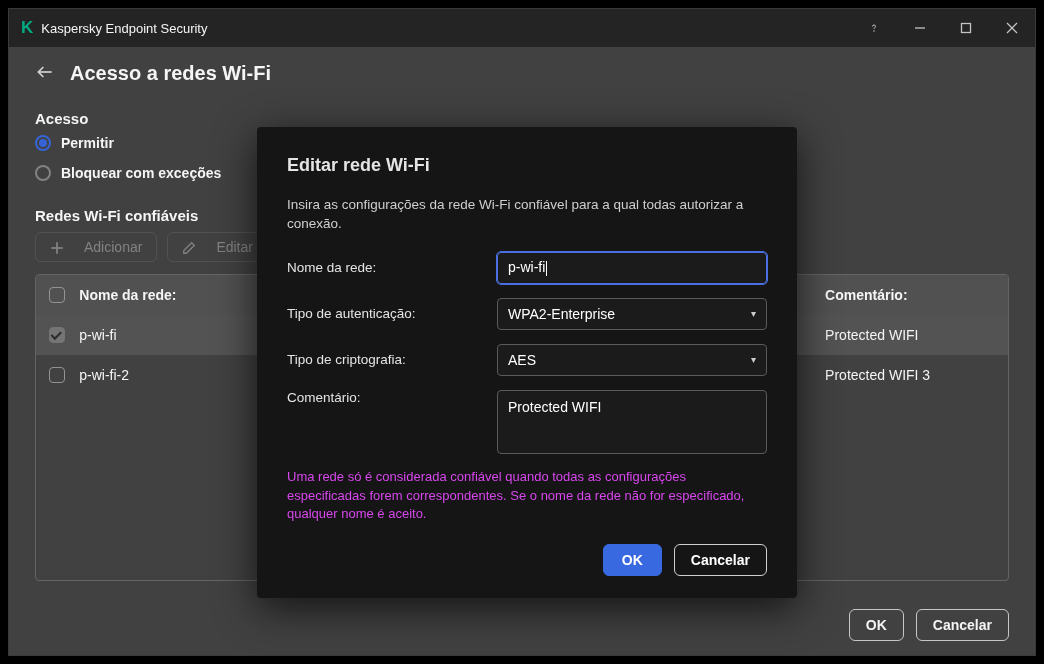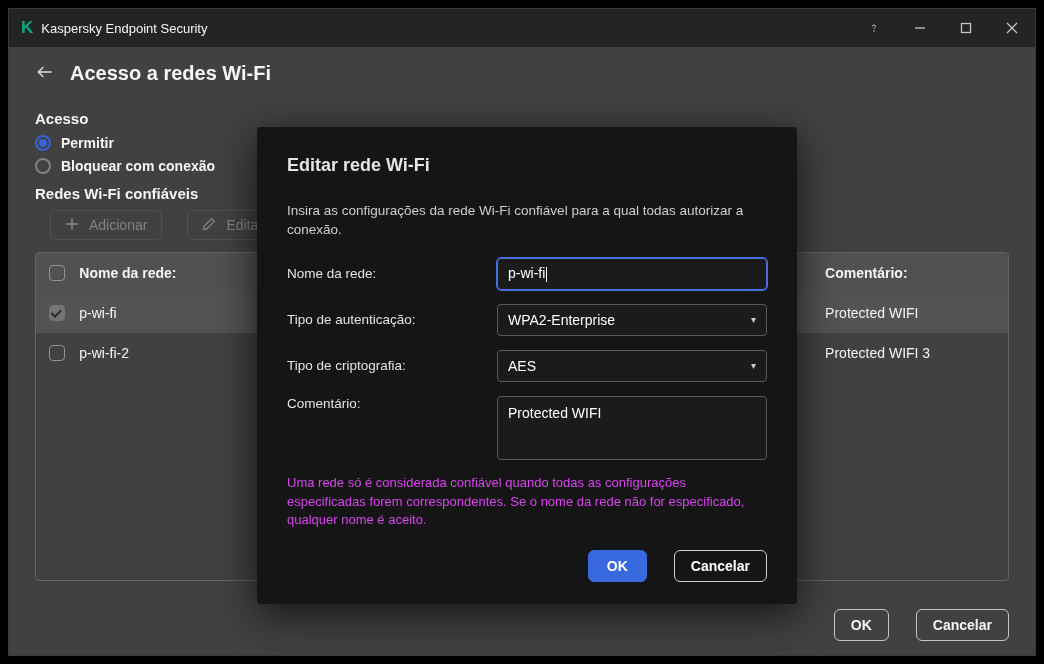--- a/index.html
+++ b/index.html
@@ -80,43 +80,42 @@
     font-weight: 600;
     margin: 1px;
   }
   .page-header .back svg { width: 20px; height: 20px; stroke: #ddd; }
 
   .section-title {
     font-size: 15px;
     font-weight: 600;
     margin: 8px 0 8px 0;
   }
-  .radio-group { display: flex; flex-direction: column; gap: 7px; margin-bottom: 3px; justify-content: flex-end; }
+  .radio-group { display: flex; flex-direction: column; gap: 14px; margin-bottom: 18px; justify-content: flex-end; }
   .radio-row { display: flex; align-items: center; gap: 10px; font-size: 14px; font-weight: 600; }
   .radio-outer {
     width: 16px; height: 16px; border-radius: 50%;
     border: 2px solid #888; display: flex; align-items: center; justify-content: center;
   }
   .radio-row.selected .radio-outer { border-color: var(--accent-blue); }
   .radio-row.selected .radio-inner {
     width: 8px; height: 8px; border-radius: 50%; background: var(--accent-blue);
   }
 
   .toolbar-btns { display: flex; gap: 10px; margin-bottom: 12px; }
   .btn {
     border: 1px solid var(--border-gray);
     border-radius: 6px;
     background: transparent;
     color: #ddd;
     font-size: 14px;
     padding: 6px 14px;
     display: inline-flex;
-    align-items: flex-start;
-    gap: 10px;
-    margin-left: 15px;
+    align-items: flex-end;
+    gap: 20px;
   }
   .btn.dim { color: #888; border-color: #565656; }
   .btn svg { width: 14px; height: 14px; }
 
   .table {
     border: 1px solid var(--border-gray);
     border-radius: 4px;
     display: flex;
     flex-direction: column;
     flex: 1;
@@ -166,21 +165,21 @@
     position: absolute;
     left: 248px;
     top: 118px;
     width: 540px;
     background: var(--bg-dialog);
     border-radius: 4px;
     box-shadow: 0 10px 40px rgba(0,0,0,0.7);
     color: #e4e4e4;
     padding: 28px 30px 22px 30px;
   }
-  .dialog h2 { font-size: 18px; font-weight: 600; margin: 0 0 26px 0; }
+  .dialog h2 { font-size: 18px; font-weight: 600; margin: 0 0 20px 0; }
   .dialog .desc { font-size: 13.5px; color: #cfcfcf; margin-bottom: 18px; line-height: 1.4; }
   .form-row { display: flex; align-items: center; margin-bottom: 14px; }
   .form-row.top { align-items: flex-start; }
   .form-row label { width: 210px; font-size: 13.5px; }
   .form-ctrl {
     flex: 1;
     background: #1b1b1b;
     border: 1px solid #5a5a5a;
     border-radius: 4px;
     color: #fff;
@@ -264,21 +263,21 @@
     <div class="section-title">Acesso</div>
     <div class="radio-group">
       <div class="radio-row selected">
         <span class="radio-outer">
             <span class="radio-inner"></span>
           </span>
         <span>Permitir</span>
       </div>
       <div class="radio-row">
         <span class="radio-outer"></span>
-        <span>Bloquear com conexão</span>
+        <span>Bloquear com exceções</span>
       </div>
     </div>
 
     <div class="section-title">Redes Wi-Fi confiáveis</div>
 
     <div class="toolbar-btns">
       <button class="btn dim">
         <svg viewBox="0 0 12 12" stroke="currentColor" stroke-width="1.5">
             <line x1="6" y1="1" x2="6" y2="11"></line>
             <line x1="1" y1="6" x2="11" y2="6"></line>

